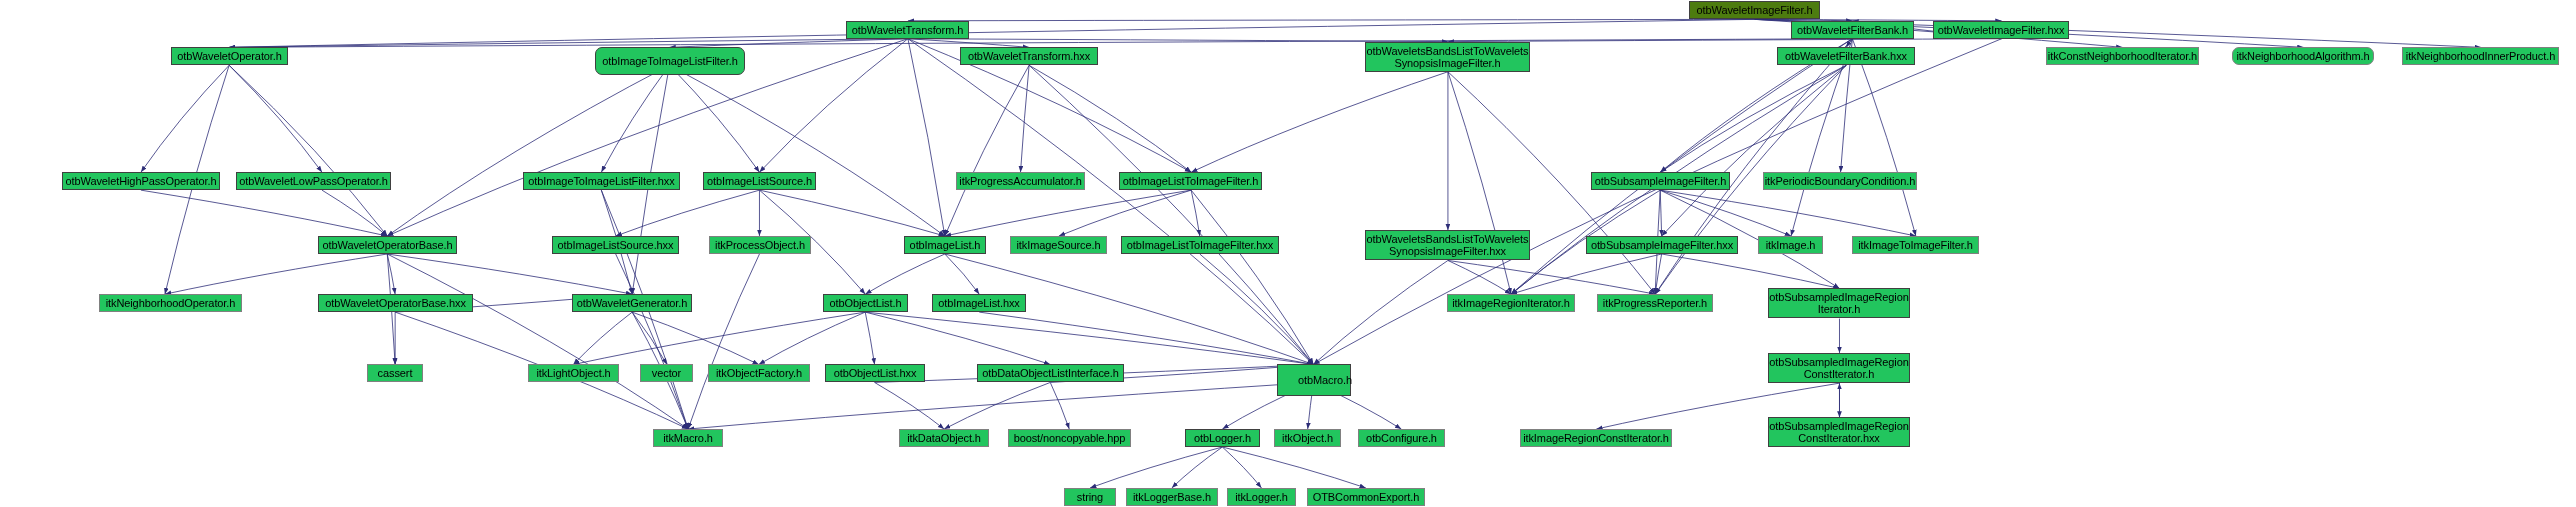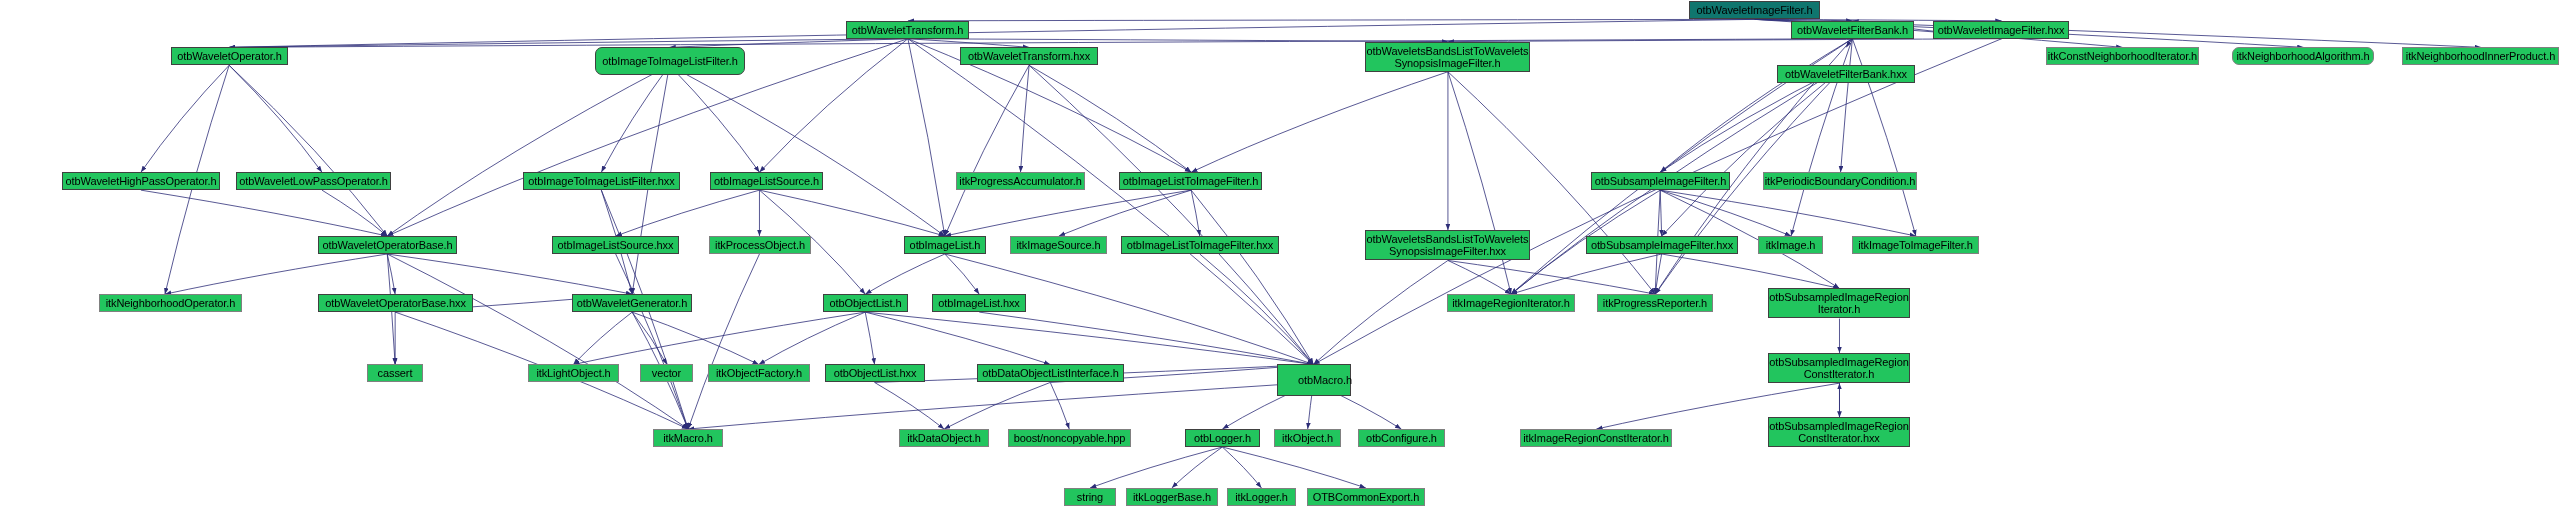--- a/index.html
+++ b/index.html
@@ -36,21 +36,21 @@
     font-size: 11px;
     line-height: 12.2px;
     white-space: pre;
     letter-spacing: -0.1px;
   }
   .node.doc {
     border: 1.4px solid #404040;
   }
   .node.root {
     border: 1.4px solid #404040;
-    background: #0f766e;
+    background: #4d7c0f;
   }
   .node .lbl { display: block; width: 100%; }
 </style>
 </head>
 <body>
 
 <div id="graph-root">
   <svg class="edges" viewBox="0 0 3592 708" preserveAspectRatio="none">
     <defs>
       <marker id="arrow" markerWidth="9" markerHeight="9" refX="8" refY="3" orient="auto" markerUnits="strokeWidth">
@@ -176,28 +176,28 @@
   <div id="node-layer">
       <div class="node root" style="left: 1689px; top: 1.4px; width: 131px; height: 18px;"><span class="lbl">otbWaveletImageFilter.h</span></div>
       <div class="node doc" style="left: 846px; top: 21px; width: 123px; height: 18px;"><span class="lbl">otbWaveletTransform.h</span></div>
       <div class="node doc" style="left: 1791px; top: 21px; width: 123px; height: 18px;"><span class="lbl">otbWaveletFilterBank.h</span></div>
       <div class="node doc" style="left: 1933px; top: 21px; width: 136px; height: 18px;"><span class="lbl">otbWaveletImageFilter.hxx</span></div>
       <div class="node doc" style="left: 171px; top: 47px; width: 117px; height: 18px;"><span class="lbl">otbWaveletOperator.h</span></div>
       <div class="node doc" style="left: 595px; top: 47px; width: 150px; height: 28px; border-radius: 7px;"><span class="lbl">otbImageToImageListFilter.h</span></div>
       <div class="node doc" style="left: 960px; top: 47px; width: 138px; height: 18px;"><span class="lbl">otbWaveletTransform.hxx</span></div>
       <div class="node doc" style="left: 1365px; top: 42px; width: 165px; height: 30px;"><span class="lbl">otbWaveletsBandsListToWavelets
 SynopsisImageFilter.h</span></div>
-      <div class="node doc" style="left: 1777px; top: 47px; width: 138px; height: 18px; margin-top: 18px;"><span class="lbl">otbWaveletFilterBank.hxx</span></div>
+      <div class="node doc" style="left: 1777px; top: 47px; width: 138px; height: 18px;"><span class="lbl">otbWaveletFilterBank.hxx</span></div>
       <div class="node ext" style="left: 2046px; top: 47px; width: 153px; height: 18px;"><span class="lbl">itkConstNeighborhoodIterator.h</span></div>
       <div class="node ext" style="left: 2232px; top: 47px; width: 142px; height: 18px; border-radius: 7px;"><span class="lbl">itkNeighborhoodAlgorithm.h</span></div>
       <div class="node ext" style="left: 2402px; top: 47px; width: 157px; height: 18px;"><span class="lbl">itkNeighborhoodInnerProduct.h</span></div>
       <div class="node doc" style="left: 62px; top: 172px; width: 158px; height: 18px;"><span class="lbl">otbWaveletHighPassOperator.h</span></div>
       <div class="node doc" style="left: 236px; top: 172px; width: 155px; height: 18px;"><span class="lbl">otbWaveletLowPassOperator.h</span></div>
       <div class="node doc" style="left: 523px; top: 172px; width: 157px; height: 18px;"><span class="lbl">otbImageToImageListFilter.hxx</span></div>
-      <div class="node doc" style="left: 703px; top: 172px; width: 113px; height: 18px; margin-left: 7px;"><span class="lbl">otbImageListSource.h</span></div>
+      <div class="node doc" style="left: 703px; top: 172px; width: 113px; height: 18px;"><span class="lbl">otbImageListSource.h</span></div>
       <div class="node ext" style="left: 956px; top: 172px; width: 129px; height: 18px;"><span class="lbl">itkProgressAccumulator.h</span></div>
       <div class="node doc" style="left: 1119px; top: 172px; width: 143px; height: 18px;"><span class="lbl">otbImageListToImageFilter.h</span></div>
       <div class="node doc" style="left: 1591px; top: 172px; width: 139px; height: 18px;"><span class="lbl">otbSubsampleImageFilter.h</span></div>
       <div class="node ext" style="left: 1763px; top: 172px; width: 154px; height: 18px;"><span class="lbl">itkPeriodicBoundaryCondition.h</span></div>
       <div class="node doc" style="left: 318px; top: 236px; width: 139px; height: 18px;"><span class="lbl">otbWaveletOperatorBase.h</span></div>
       <div class="node doc" style="left: 552px; top: 236px; width: 127px; height: 18px;"><span class="lbl">otbImageListSource.hxx</span></div>
       <div class="node ext" style="left: 709px; top: 236px; width: 102px; height: 18px;"><span class="lbl">itkProcessObject.h</span></div>
       <div class="node doc" style="left: 904px; top: 236px; width: 82px; height: 18px;"><span class="lbl">otbImageList.h</span></div>
       <div class="node ext" style="left: 1010px; top: 236px; width: 97px; height: 18px;"><span class="lbl">itkImageSource.h</span></div>
       <div class="node doc" style="left: 1121px; top: 236px; width: 158px; height: 18px;"><span class="lbl">otbImageListToImageFilter.hxx</span></div>

